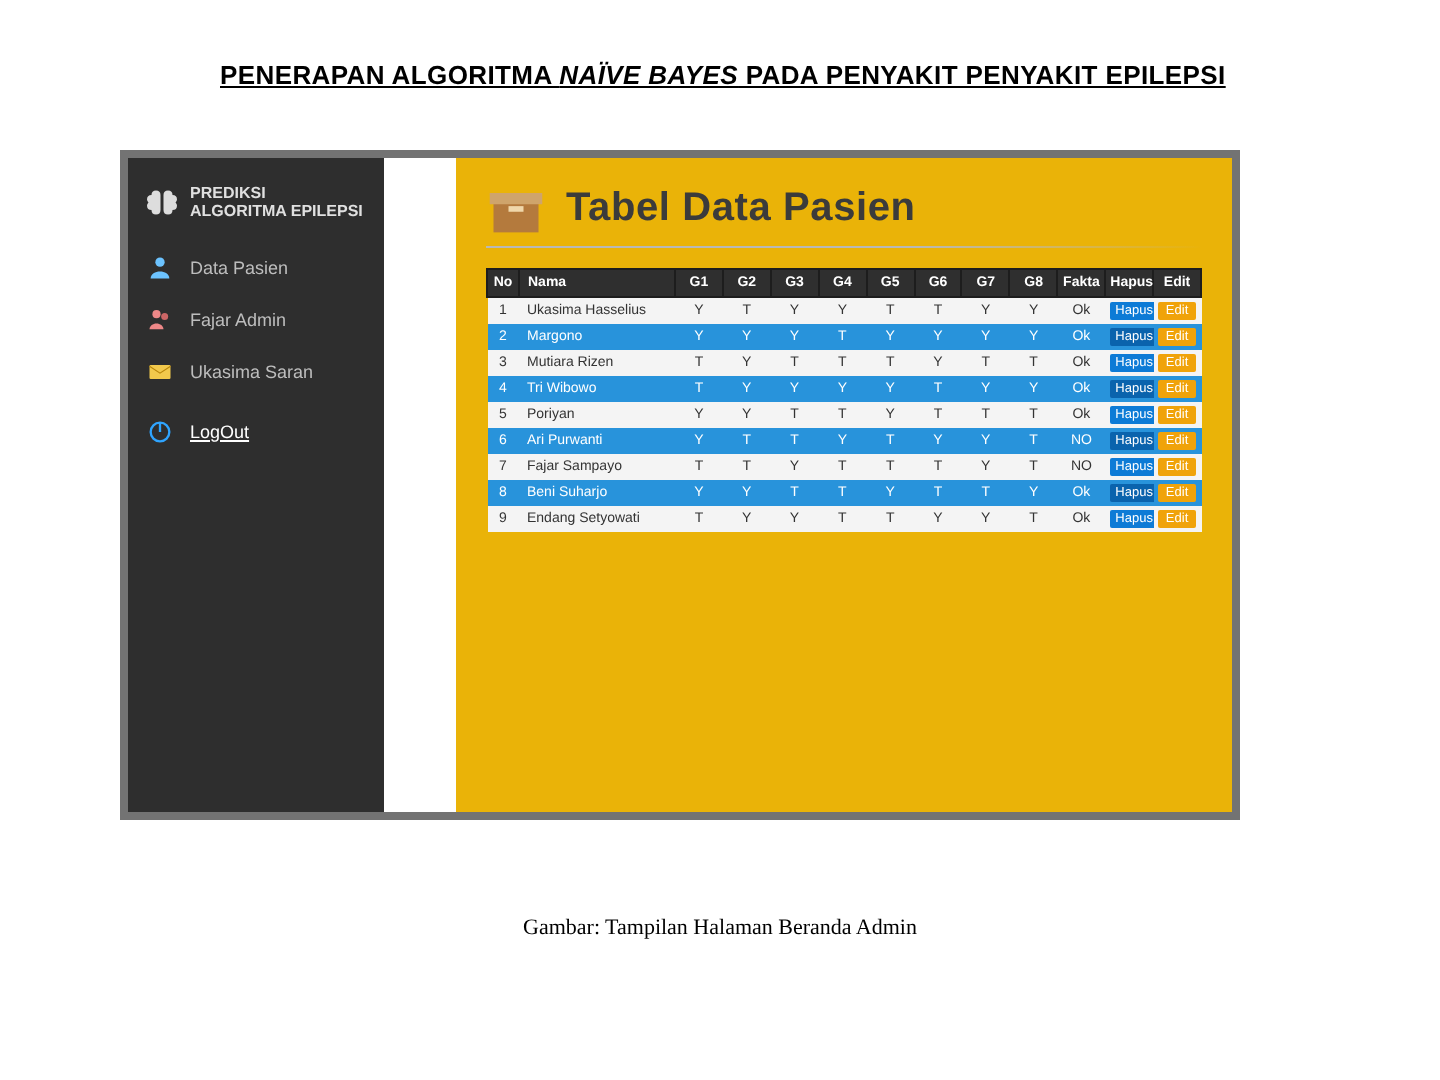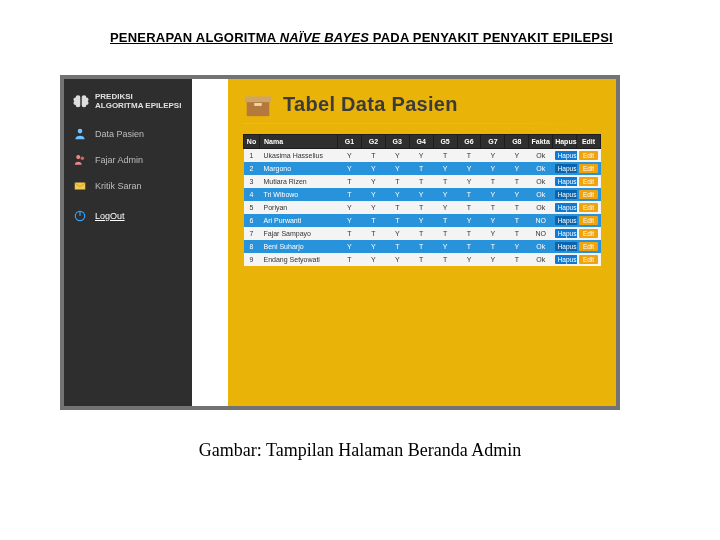--- a/index.html
+++ b/index.html
@@ -143,22 +143,22 @@
     display: inline-block;
     background: #f0a30a;
     color: #fff;
     padding: 1px 4px;
     border-radius: 1px;
     font-size: 6.5px;
   }
   tr.row-blue .mini-btn-h { background: #0a63ad; }
   .caption {
     text-align: center;
-    margin-top: 30px;
-    font-size: 18px;
+    margin-top: 48px;
+    font-size: 11px;
     font-family: Georgia, 'Times New Roman', serif;
   }
 </style>
 </head>
 <body>
 
 <div class="doc-title">
   <span class="underline">PENERAPAN ALGORITMA </span><span class="underline italic">NAÏVE BAYES</span><span class="underline"> PADA PENYAKIT PENYAKIT EPILEPSI</span>
 </div>
 
@@ -198,21 +198,21 @@
       <span class="nav-label">Fajar Admin</span>
     </div>
 
     <div class="nav-item">
       <span class="nav-icon">
         <svg width="14" height="14" viewBox="0 0 24 24">
             <rect x="3" y="6" width="18" height="12" rx="1" fill="#f2c94c"></rect>
             <path d="M3 7l9 6 9-6" stroke="#b8860b" stroke-width="1" fill="none"></path>
           </svg>
       </span>
-      <span class="nav-label">Kritik Saran</span>
+      <span class="nav-label">Ukasima Saran</span>
     </div>
 
     <div class="nav-item logout-row">
       <span class="nav-icon">
         <svg width="14" height="14" viewBox="0 0 24 24">
             <circle cx="12" cy="12" r="8" fill="none" stroke="#2fa4ff" stroke-width="2"></circle>
             <line x1="12" y1="4" x2="12" y2="12" stroke="#2fa4ff" stroke-width="2"></line>
           </svg>
       </span>
       <span class="nav-label">LogOut</span>

